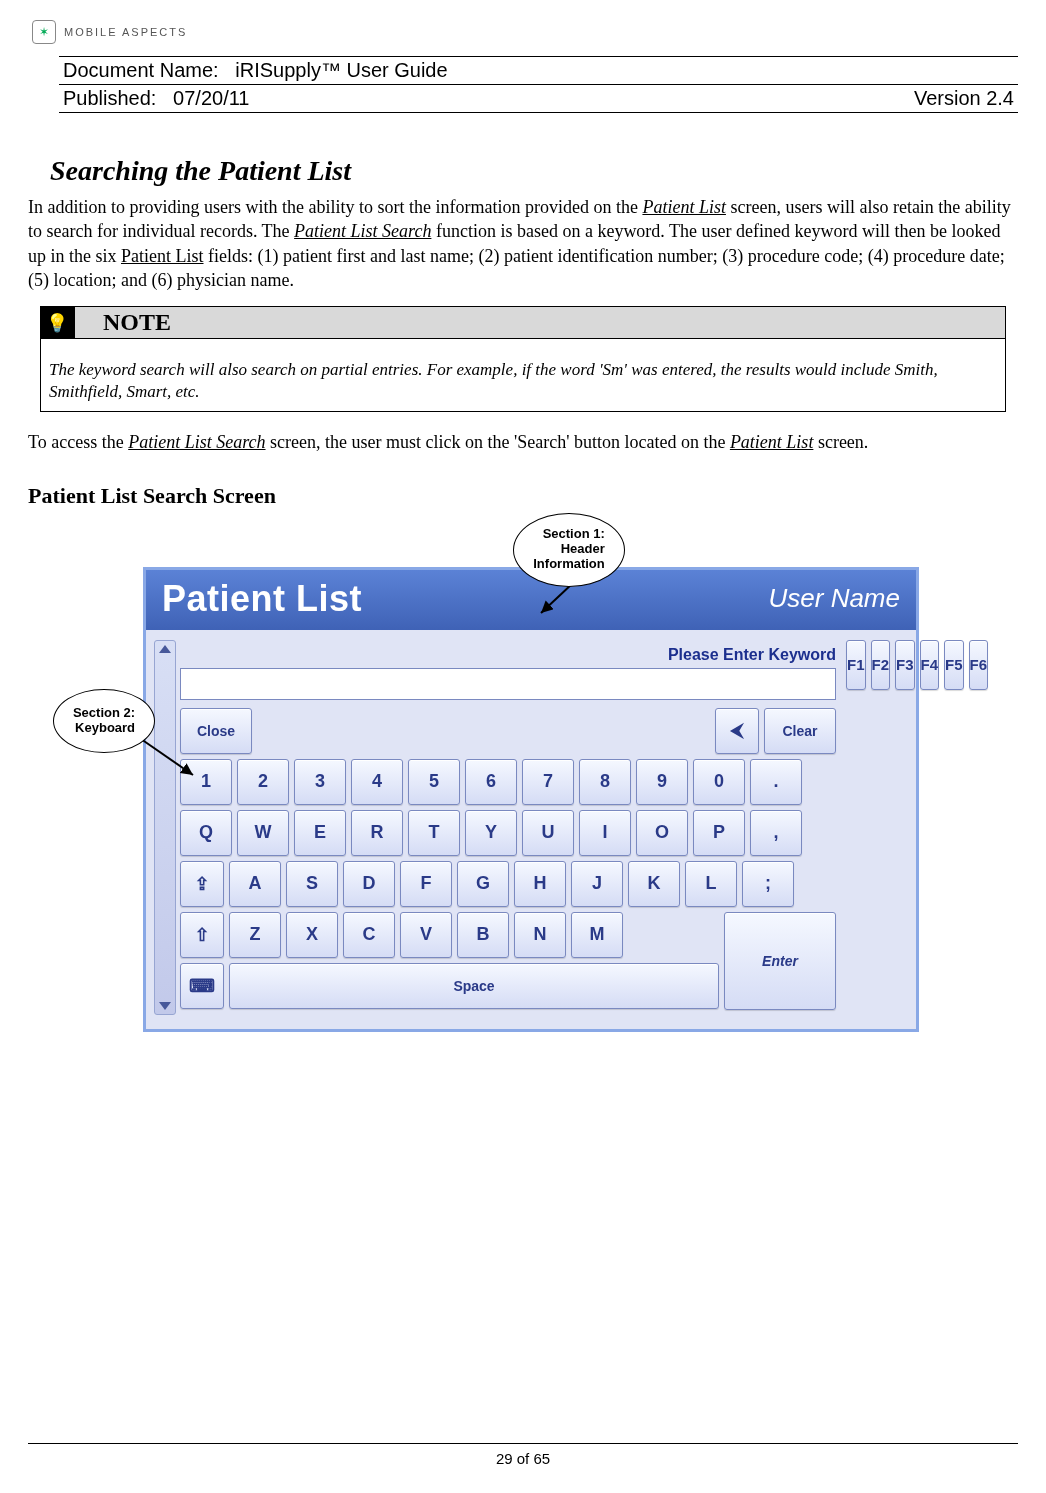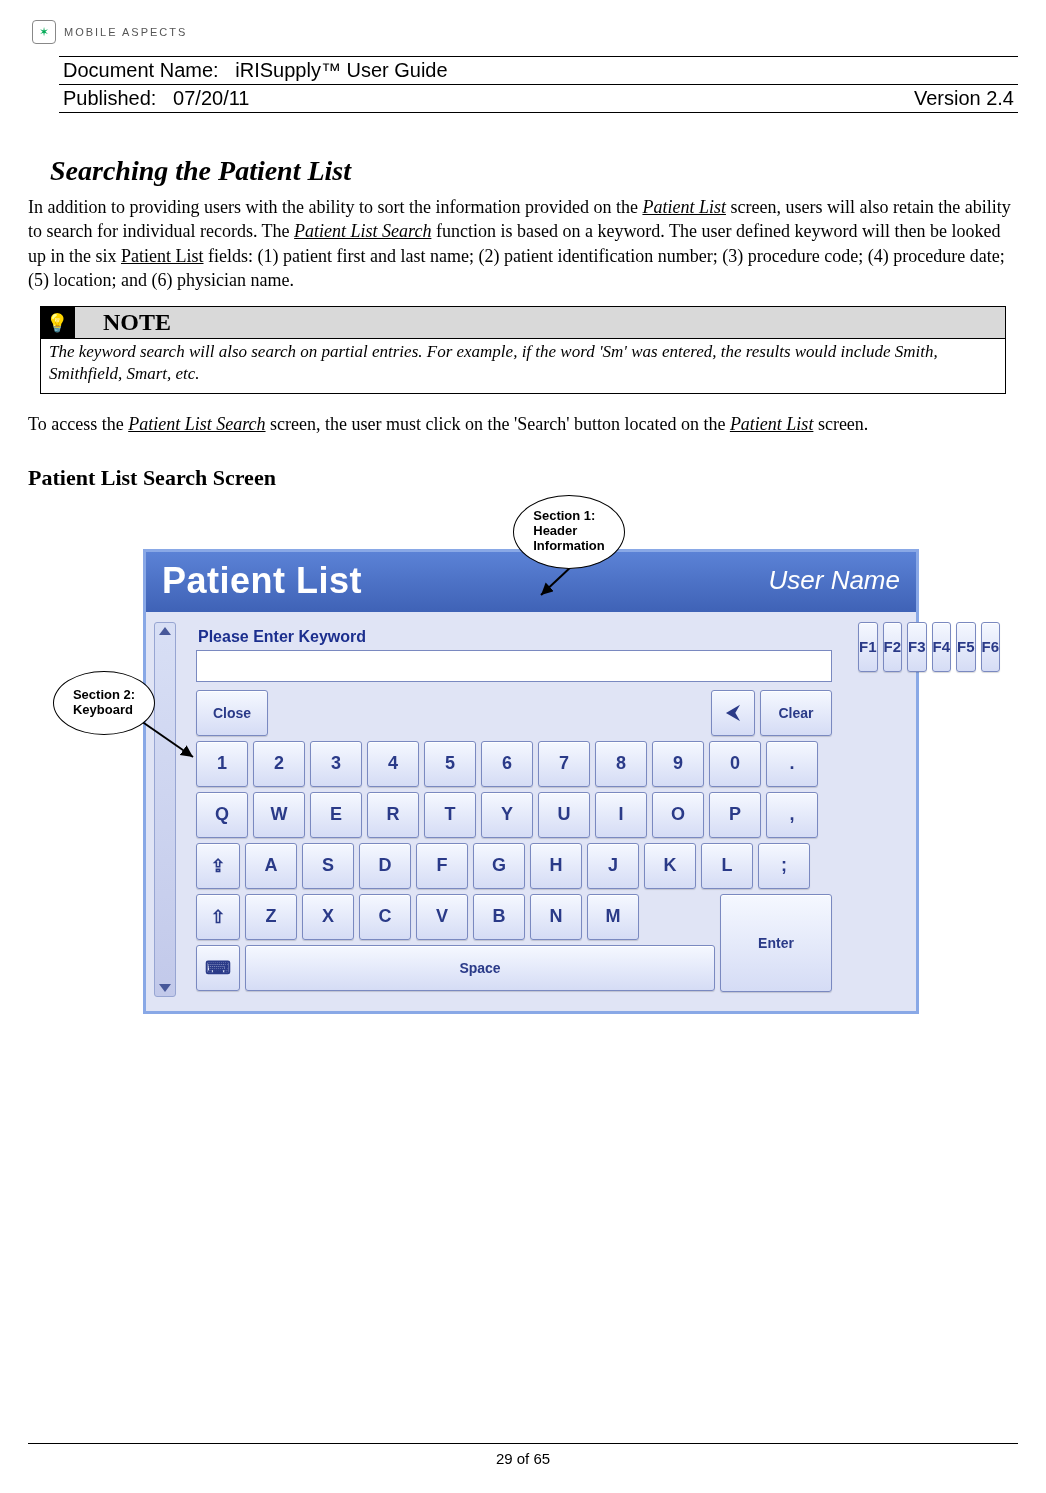--- a/index.html
+++ b/index.html
@@ -91,21 +91,21 @@
   }
   .note-label {
     font-family: "Palatino Linotype", Palatino, serif;
     font-weight: bold;
     font-size: 24px;
     padding: 2px 28px;
   }
   .note-body {
     font-style: italic;
     font-size: 17px;
-    padding: 2px 8px 8px 8px;
+    padding: 20px 8px 8px 8px;
     line-height: 1.3;
   }
   h3.subhead {
     font-family: "Palatino Linotype", Palatino, serif;
     font-weight: bold;
     font-size: 22px;
     margin: 28px 0 12px 0;
   }
   
   .shot-wrap {
@@ -114,21 +114,21 @@
     margin: 0 auto;
   }
   .callout {
     position: absolute;
     background: #fff;
     border: 1.5px solid #000;
     border-radius: 50%;
     font-family: Arial, sans-serif;
     font-weight: bold;
     font-size: 13px;
-    text-align: left;
+    text-align: right;
     display: flex;
     align-items: center;
     justify-content: center;
     line-height: 1.15;
     z-index: 20;
   }
   .callout-1 { width: 110px; height: 72px; top: -8px; left: 400px; }
   .callout-2 { width: 100px; height: 62px; top: 168px; left: -60px; }
   .arrow {
     position: absolute;
@@ -158,23 +158,24 @@
     font-size: 36px;
     letter-spacing: 0.5px;
   }
   .app-user {
     font-family: Arial, sans-serif;
     font-style: italic;
     font-size: 26px;
   }
   .app-body {
     display: flex;
-    gap: 16px;
-    padding: 10px 8px 14px 8px;
+    gap: 0;
+    padding: 10px 20px 14px 8px;
     background: #e0e4f5;
+    text-align: right;
   }
   .scrollbar-v {
     width: 20px;
     background: linear-gradient(#d8dff5,#c2c9ea);
     border: 1px solid #97a5d2;
     border-radius: 3px;
     position: relative;
   }
   .scrollbar-v::before, .scrollbar-v::after {
     content: "";
@@ -216,21 +217,21 @@
     font-weight: bold;
     color: #2a3a88;
     font-size: 18px;
     box-shadow: inset 0 1px 0 #fff, 0 1px 1px rgba(0,0,0,0.15);
   }
   .key.std { width: 50px; }
   .key.wide { flex: 1; }
   .key.w60 { width: 70px; }
   .key.w40 { width: 42px; }
   .key.sm { font-size: 14px; }
-  .key.enter { height: 96px; }
+  .key.enter { height: 96px; font-style: italic; }
   .fn-col {
     width: 50px;
     display: flex;
     flex-direction: row;
     gap: 5px;
     margin-left: 6px;
   }
   .fn-col .key { width: 100%; height: 48px; font-size: 15px; }
   .footer {
     position: absolute;

